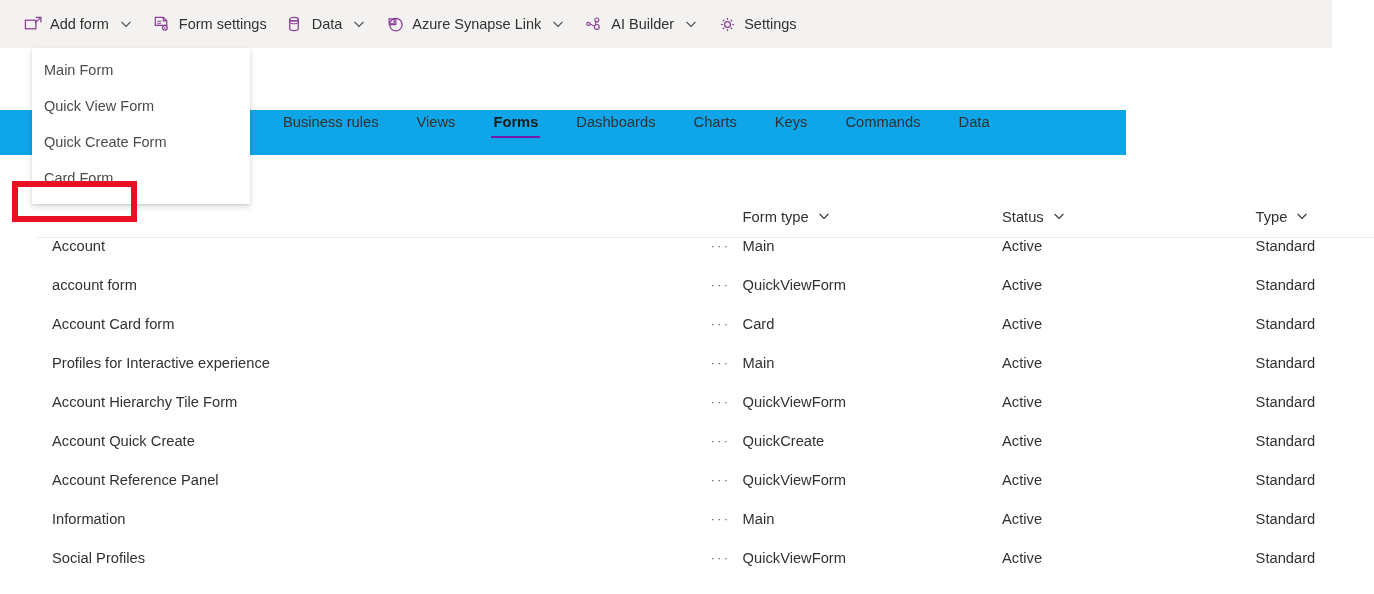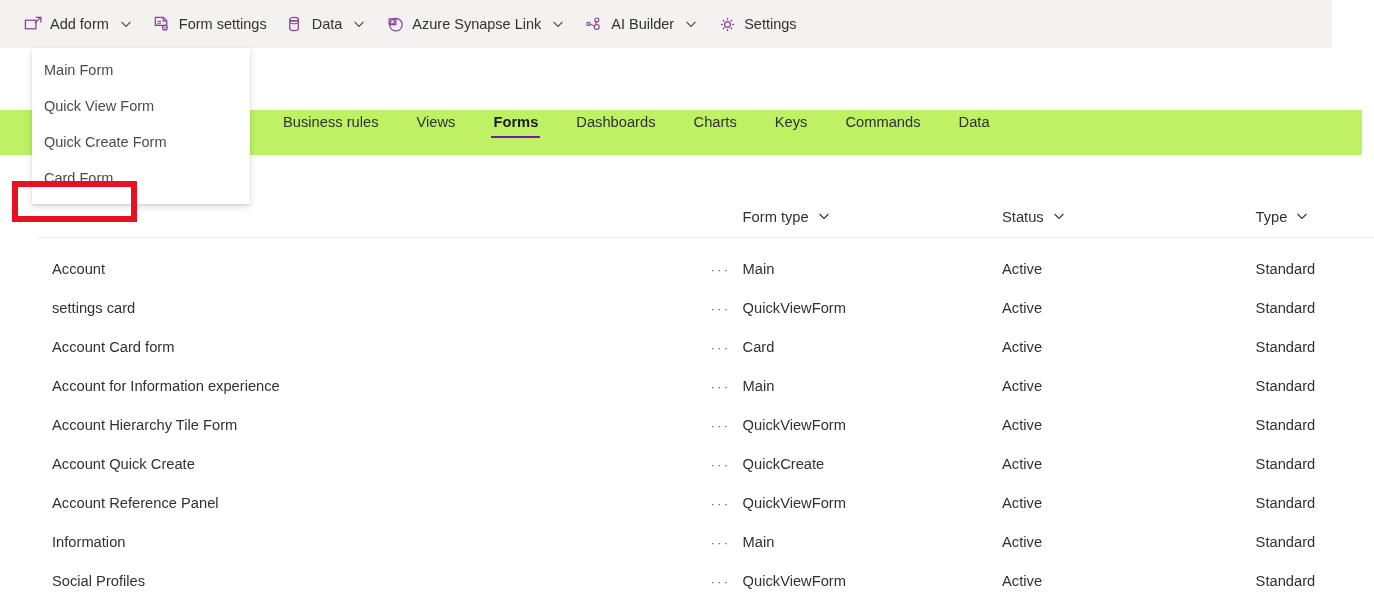--- a/index.html
+++ b/index.html
@@ -59,25 +59,25 @@
     margin-left: 9px;
     color: #4a4a52;
     flex: 0 0 auto;
   }
 
   
   .tabstrip {
     position: absolute;
     top: 110px;
     left: 0;
-    width: 1362px;
+    width: 1126px;
     height: 45px;
     display: flex;
     align-items: flex-start;
-    background: #bef264;
+    background: #0ea5e9;
   }
   .tab {
     position: relative;
     font-size: 14.7px;
     color: #323130;
     padding: 4px 2px 10px 2px;
     margin-right: 34px;
     cursor: pointer;
     white-space: nowrap;
   }
@@ -137,21 +137,21 @@
     color: #323130;
   }
   .col-name   { width: 670px; padding-left: 15px; }
   .col-dots   { width: 45px; justify-content: center; }
   .col-type   { width: 263px; }
   .col-status { width: 257px; }
   .col-kind   { width: 120px; }
 
   .grid-row {
     display: flex;
-    align-items: flex-end;
+    align-items: flex-start;
     height: 39px;
     margin-left: 37px;
     cursor: pointer;
   }
   .td {
     font-size: 14.7px;
     color: #323130;
     box-sizing: border-box;
     white-space: nowrap;
     overflow: hidden;
@@ -353,35 +353,35 @@
 
   <div id="grid-body">
       <div class="grid-row">
         <div class="td col-name">Account</div>
         <div class="td dots">···</div>
         <div class="td col-type">Main</div>
         <div class="td col-status">Active</div>
         <div class="td col-kind">Standard</div>
       </div>
       <div class="grid-row">
-        <div class="td col-name">settings card</div>
+        <div class="td col-name">account form</div>
         <div class="td dots">···</div>
         <div class="td col-type">QuickViewForm</div>
         <div class="td col-status">Active</div>
         <div class="td col-kind">Standard</div>
       </div>
       <div class="grid-row">
         <div class="td col-name">Account Card form</div>
         <div class="td dots">···</div>
         <div class="td col-type">Card</div>
         <div class="td col-status">Active</div>
         <div class="td col-kind">Standard</div>
       </div>
       <div class="grid-row">
-        <div class="td col-name">Account for Information experience</div>
+        <div class="td col-name">Profiles for Interactive experience</div>
         <div class="td dots">···</div>
         <div class="td col-type">Main</div>
         <div class="td col-status">Active</div>
         <div class="td col-kind">Standard</div>
       </div>
       <div class="grid-row">
         <div class="td col-name">Account Hierarchy Tile Form</div>
         <div class="td dots">···</div>
         <div class="td col-type">QuickViewForm</div>
         <div class="td col-status">Active</div>

